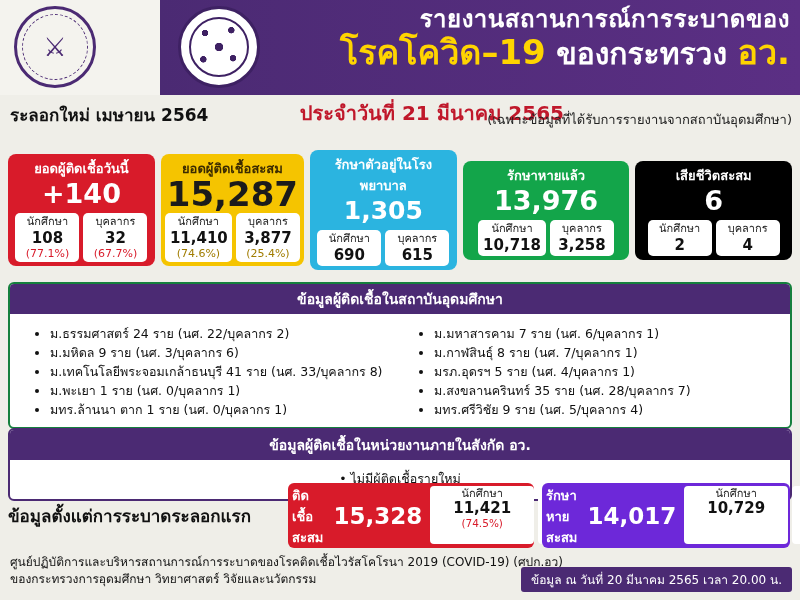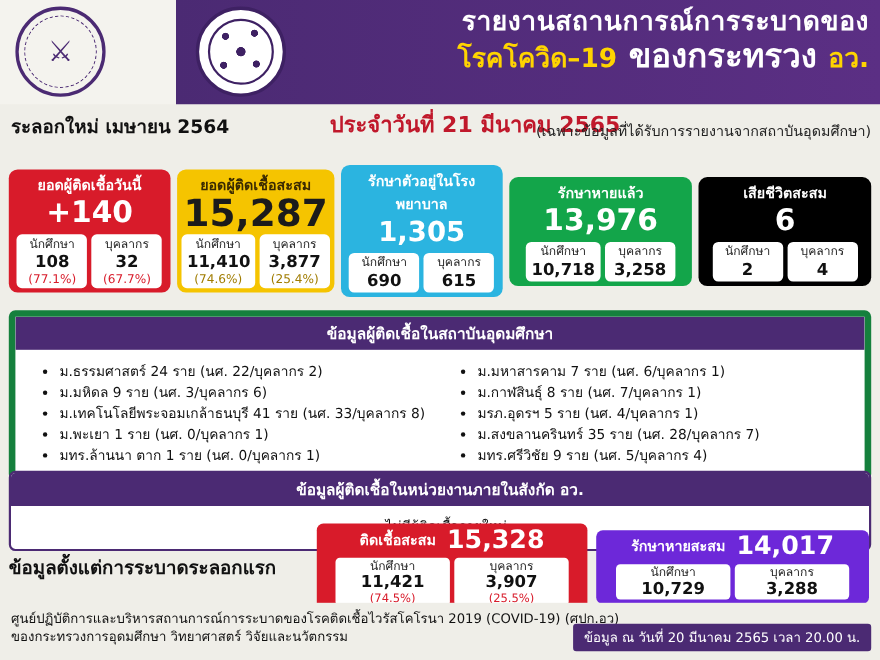--- a/index.html
+++ b/index.html
@@ -37,21 +37,21 @@
       radial-gradient(circle at 50% 50%, #3e2163 4px, transparent 4.5px),
       radial-gradient(circle at 22% 72%, #3e2163 3px, transparent 3.5px),
       radial-gradient(circle at 75% 70%, #3e2163 3px, transparent 3.5px),
       #ffffff;
     border:2px solid #3e2163;
   }
   .title-wrap{position:absolute;left:268px;top:4px;right:10px;text-align:right;}
   .title1{color:#ffffff;font-size:24px;font-weight:bold;letter-spacing:.5px;line-height:30px;}
   .title2{font-size:30px;font-weight:bold;line-height:36px;}
   .title2 .wt{color:#ffffff;}
-  .title2 .big{color:#ffd400;font-size:24px;margin-top:47px;}
+  .title2 .big{color:#ffd400;font-size:34px;margin-top:47px;}
 
   
   .dateband{position:relative;height:34px;background:#efeee8;}
   .date-main{
     position:absolute;right:236px;top:2px;color:#c0182b;font-size:20px;font-weight:bold;
   }
   .date-note{
     position:absolute;right:8px;top:14px;color:#222;font-size:13px;
   }
   .wave-label{
@@ -89,21 +89,21 @@
   .c-hosp .big{color:#fff;font-size:25px;}
   .c-hosp .subbox .v{color:#111;}
   .c-rec{background:#13a54a;width:170px;}
   .c-rec .big{color:#fff;font-size:27px;}
   .c-death{background:#000000;width:160px;}
   .c-death .big{color:#fff;font-size:27px;}
 
   
   .panel{
     position:absolute;left:8px;right:8px;top:282px;
-    background:#fff;border:6px solid #15803d;border-radius:6px;overflow:hidden;
+    background:#fff;border:2px solid #15803d;border-radius:6px;overflow:hidden;
   }
   .panel .ptitle{
     background:#4b2a73;color:#fff;font-size:14px;font-weight:bold;text-align:center;padding:4px 0;
   }
   .twocol{display:flex;padding:10px 6px 8px 26px;gap:20px;}
   .twocol ul{margin:0;padding:0 0 0 14px;list-style:disc;}
   .twocol li{font-size:12.5px;color:#111;line-height:19px;}
   .col{flex:1;}
 
   .panel2{
@@ -117,21 +117,21 @@
   .panel2 .body li{display:inline-block;font-size:12.5px;color:#111;list-style:disc;}
   .panel2 ul{margin:0;padding:0 0 0 0;}
   .panel2 ul li{list-style:none;}
   .panel2 ul li::before{content:"• ";}
 
   
   .bottom{
     position:absolute;left:8px;right:8px;top:486px;height:58px;display:flex;align-items:center;gap:8px;
   }
   .bt-label{font-size:17px;font-weight:bold;color:#111;width:272px;}
-  .bt-card{border-radius:6px;flex:0 0 auto;display:flex;flex-direction:column;}
+  .bt-card{border-radius:6px;flex:0 0 auto;display:flex;flex-direction:row;}
   .bt-red{background:#d81b2a;width:246px;}
   .bt-green{background:#6d28d9;width:248px;}
   .bt-head{display:flex;align-items:center;justify-content:center;gap:10px;color:#fff;padding:2px 4px 0;}
   .bt-head .t{font-size:13px;font-weight:bold;}
   .bt-head .n{font-size:23px;font-weight:bold;}
   .bt-sub{display:flex;gap:4px;padding:3px 4px 4px;justify-content:center;}
   .bt-sub .bx{background:#fff;border-radius:4px;text-align:center;padding:1px 6px;min-width:92px;}
   .bt-sub .bx .l{font-size:11px;line-height:13px;color:#222;}
   .bt-sub .bx .v{font-size:15px;font-weight:bold;line-height:17px;color:#111;}
   .bt-sub .bx .p{font-size:10.5px;line-height:12px;color:#d81b2a;}

